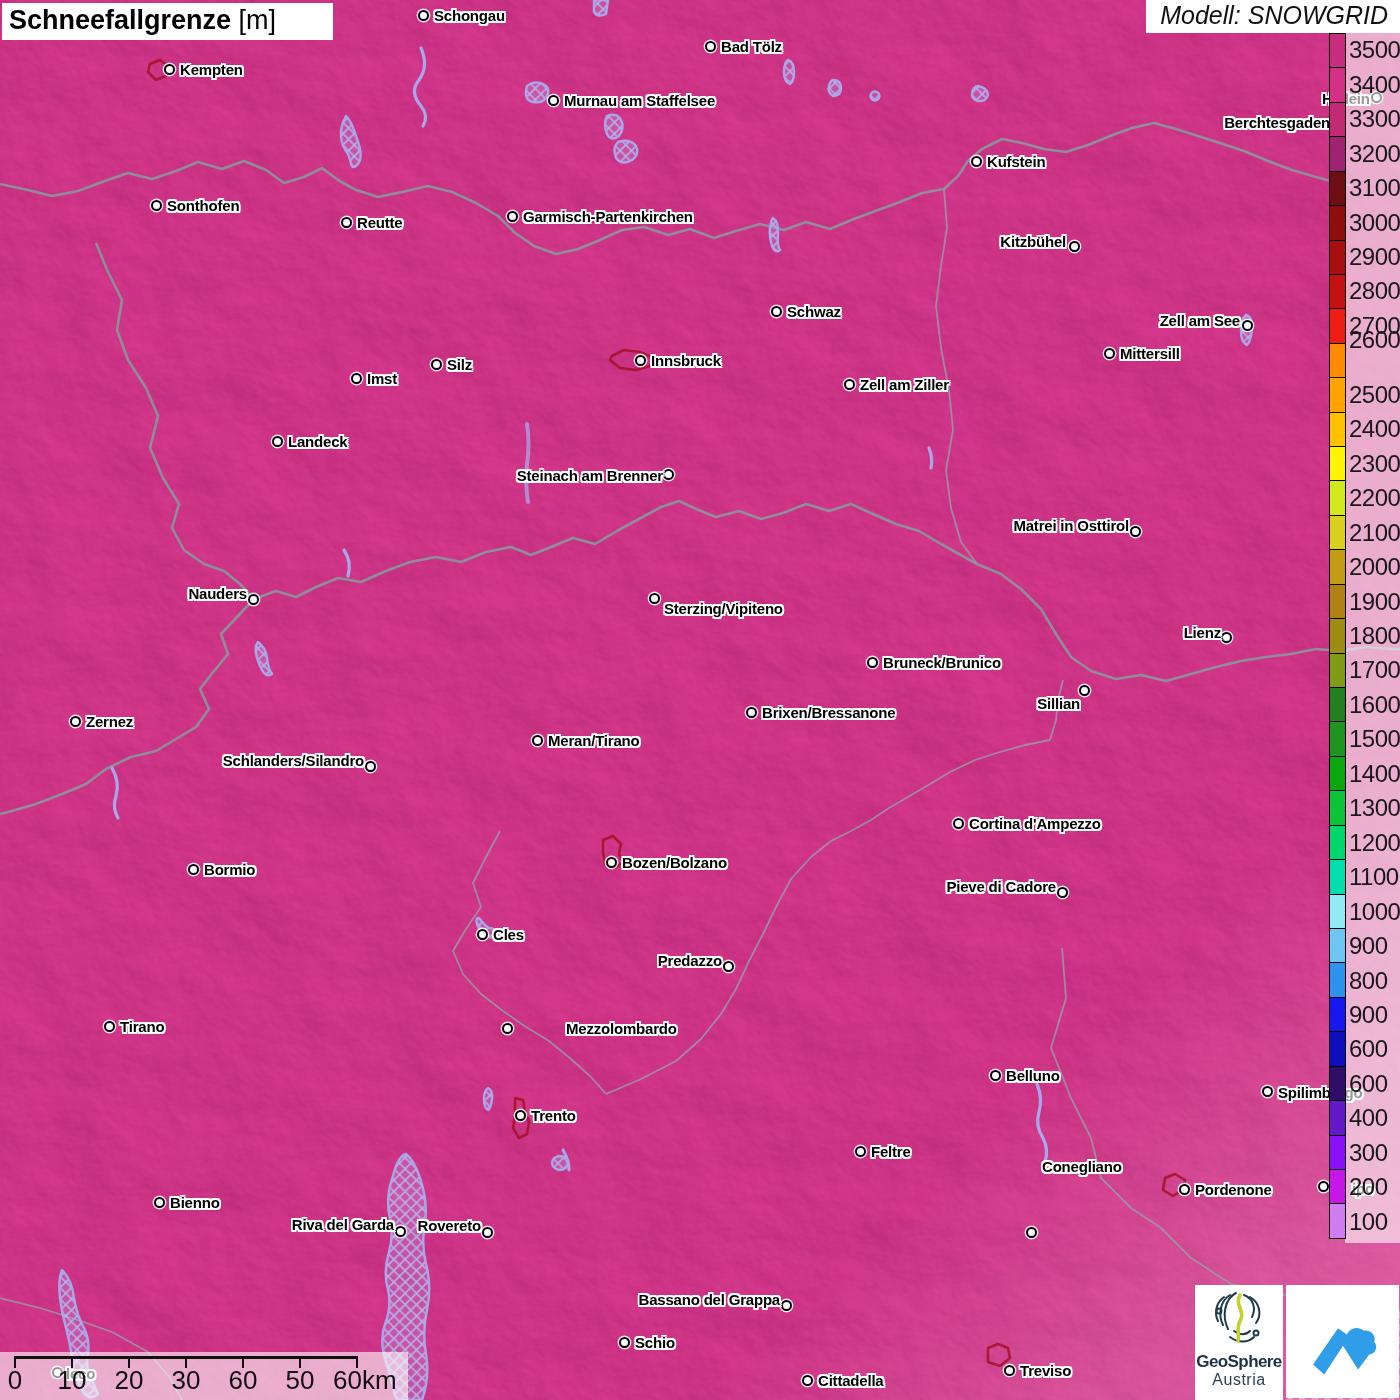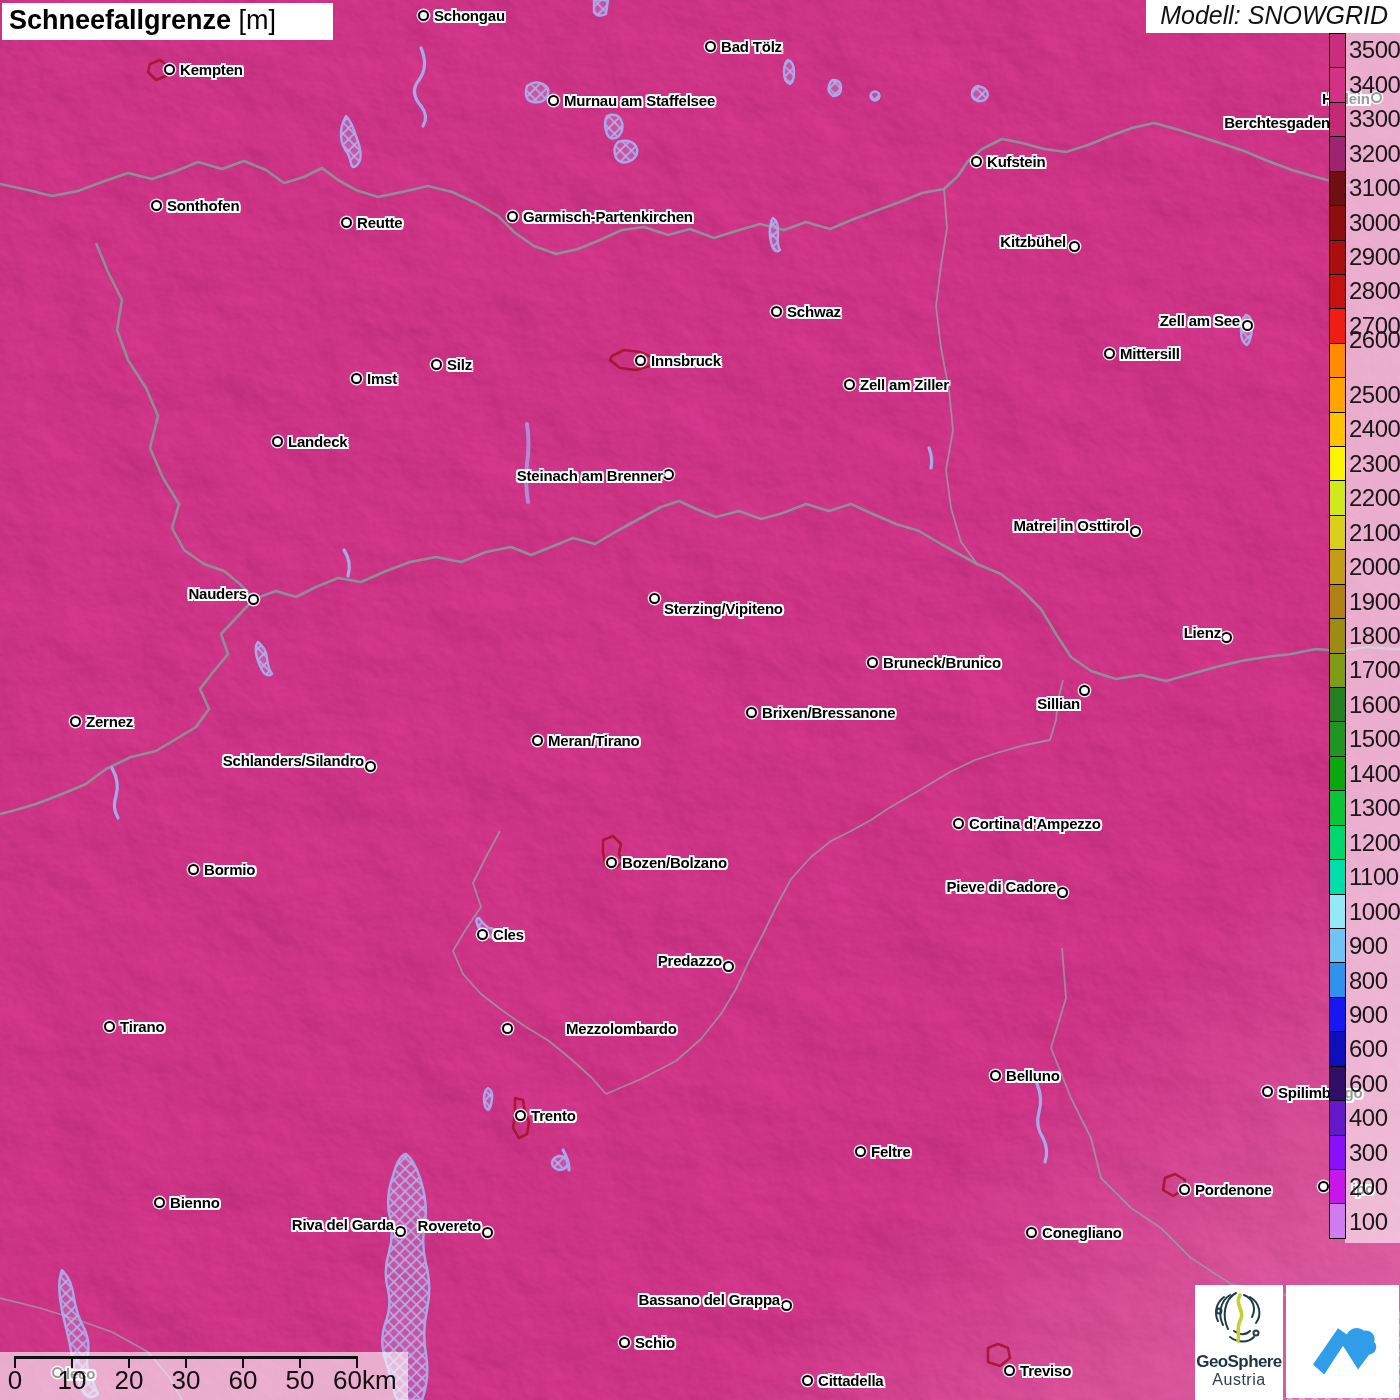--- a/index.html
+++ b/index.html
@@ -237,21 +237,21 @@
       <div class="clabel" style="top: 1194px; left: 170px;">Bienno</div>
       <div class="dot" style="left: 1179.3px; top: 1184.3px;"></div>
       <div class="clabel" style="top: 1181px; left: 1195px;">Pordenone</div>
       <div class="dot" style="left: 1318.3px; top: 1181.3px;"></div>
       <div class="clabel" style="top: 1180px; left: 1352px;">ipo</div>
       <div class="dot" style="left: 395.3px; top: 1226.3px;"></div>
       <div class="clabel" style="top: 1216px; right: 1006px;">Riva del Garda</div>
       <div class="dot" style="left: 482.3px; top: 1227.3px;"></div>
       <div class="clabel" style="top: 1217px; right: 919px;">Rovereto</div>
       <div class="dot" style="left: 1026.3px; top: 1227.3px;"></div>
-      <div class="clabel" style="top: 1224px; left: 1042px;">Conegliano</div>
+      <div class="clabel" style="top: 1158px; left: 1042px;">Conegliano</div>
       <div class="dot" style="left: 781.3px; top: 1300.3px;"></div>
       <div class="clabel" style="top: 1291px; right: 620px;">Bassano del Grappa</div>
       <div class="dot" style="left: 619.3px; top: 1337.3px;"></div>
       <div class="clabel" style="top: 1334px; left: 635px; text-align: right;">Schio</div>
       <div class="dot" style="left: 1004.3px; top: 1365.3px;"></div>
       <div class="clabel" style="top: 1362px; left: 1020px;">Treviso</div>
       <div class="dot" style="left: 802.3px; top: 1375.3px;"></div>
       <div class="clabel" style="top: 1372px; left: 818px;">Cittadella</div>
       <div class="dot" style="left: 52.3px; top: 1367.3px;"></div>
       <div class="clabel" style="top: 1365px; left: 66px;">leco</div>

